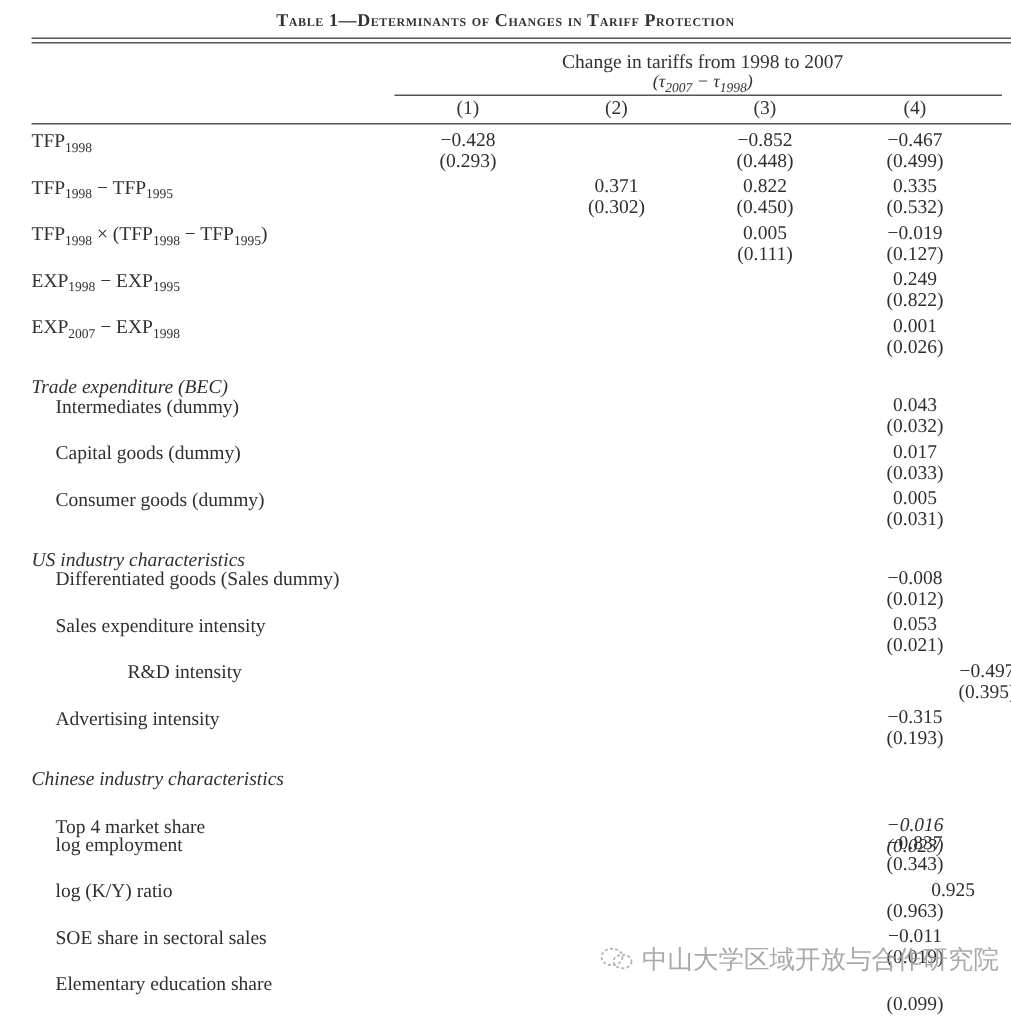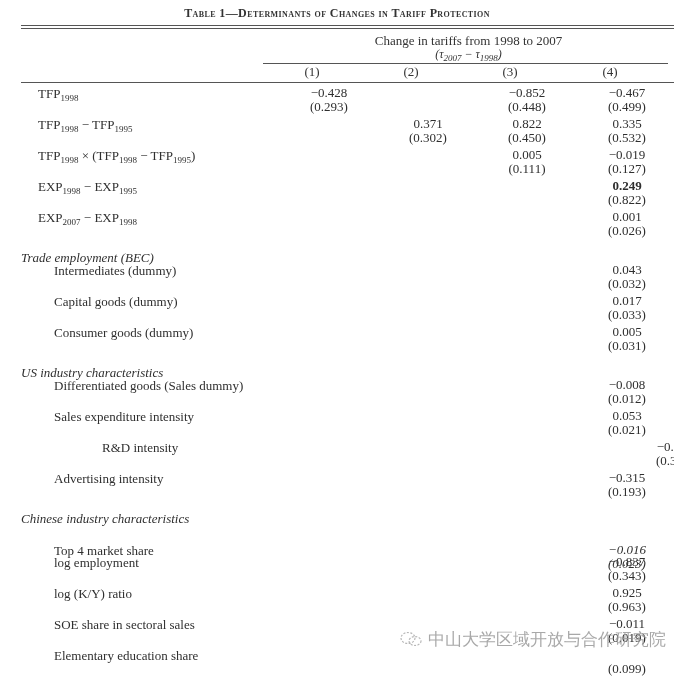--- a/index.html
+++ b/index.html
@@ -4,21 +4,21 @@
 <style>
   html, body { margin: 0; padding: 0; background: #ffffff; }
   body { width: 674px; height: 677px; overflow: hidden; position: relative;
          font-family: "Liberation Serif", "DejaVu Serif", serif; color: #2a2a2a; }
   .title { position: absolute; top: 6px; left: 0; width: 674px; text-align: center;
            font-size: 12px; letter-spacing: 0.4px; color: #333; font-variant: small-caps; font-weight: bold; }
   .rule { position: absolute; background: #555; height: 1px; }
   .colgroup { position: absolute; left: 263px; width: 411px; text-align: center; font-size: 13px; color: #333; }
   .colgroup .sub { font-style: italic; font-size: 12px; }
   .colhdr { position: absolute; top: 64px; font-size: 13px; width: 80px; text-align: center; color: #333; }
-  .row { position: absolute; left: 17px; width: 602px; height: 31px; }
+  .row { position: absolute; left: 0; width: 602px; height: 31px; }
   .label { position: absolute; left: 21px; top: 0; font-size: 13px; white-space: nowrap; color: #2f2f2f; }
   .label.indent { left: 37px; }
   .section { position: absolute; left: 21px; font-size: 13px; font-style: italic; color: #2f2f2f; }
   .cell { position: absolute; top: 0; width: 80px; text-align: center; font-size: 13px; line-height: 14px; color: #2f2f2f; }
   .cell .se { display: block; }
   sub { font-size: 9px; vertical-align: -3px; line-height: 0; }
   .watermark { position: absolute; left: 400px; top: 628px; font-family: "DejaVu Sans", sans-serif;
                font-size: 17px; color: #9a9a9a; opacity: 0.85; white-space: nowrap; }
   .wm-icon { display: inline-block; width: 22px; height: 16px; vertical-align: -2px; margin-right: 6px; }
 </style>
@@ -81,32 +81,32 @@
         <span class="se">(0.111)</span>
       </div>
       <div class="cell" style="left:570px;">
         <span class="coef" style="display: block;">−0.019</span>
         <span class="se">(0.127)</span>
       </div>
     </div>
     <div class="row" style="top:179px;">
       <div class="label">EXP<sub>1998</sub> − EXP<sub>1995</sub></div>
       <div class="cell" style="left:570px;">
-        <span class="coef" style="display: block; font-weight: bold;">0.249</span>
+        <span class="coef" style="display: block;">0.249</span>
         <span class="se">(0.822)</span>
       </div>
     </div>
     <div class="row" style="top:210px;">
       <div class="label">EXP<sub>2007</sub> − EXP<sub>1998</sub></div>
       <div class="cell" style="left:570px;">
         <span class="coef" style="display: block;">0.001</span>
         <span class="se">(0.026)</span>
       </div>
     </div>
-    <div class="section" style="top:250px;">Trade employment (BEC)</div>
+    <div class="section" style="top:250px;">Trade expenditure (BEC)</div>
     <div class="row" style="top:263px;">
       <div class="label indent">Intermediates (dummy)</div>
       <div class="cell" style="left:570px;">
         <span class="coef" style="display: block; min-height: 14px;">0.043</span>
         <span class="se">(0.032)</span>
       </div>
     </div>
     <div class="row" style="top:294px;padding-left:30px;">
       <div class="label indent">Capital goods (dummy)</div>
       <div class="cell" style="left:570px;">
@@ -161,21 +161,21 @@
     <div class="row" style="top:555px;">
       <div class="label indent">log employment</div>
       <div class="cell" style="left:570px;">
         <span class="coef" style="display: block; min-height: 14px;">−0.837</span>
         <span class="se">(0.343)</span>
       </div>
     </div>
     <div class="row" style="top:586px;">
       <div class="label indent">log (K/Y) ratio</div>
       <div class="cell" style="left:570px;">
-        <span class="coef" style="display: block; min-height: 14px;">0.925</span>
+        <span class="coef" style="display: block; min-height: 14px; text-align: right;">0.925</span>
         <span class="se">(0.963)</span>
       </div>
     </div>
     <div class="row" style="top:617px;">
       <div class="label indent">SOE share in sectoral sales</div>
       <div class="cell" style="left:570px;">
         <span class="coef" style="display: block; min-height: 14px;">−0.011</span>
         <span class="se">(0.019)</span>
       </div>
     </div>

